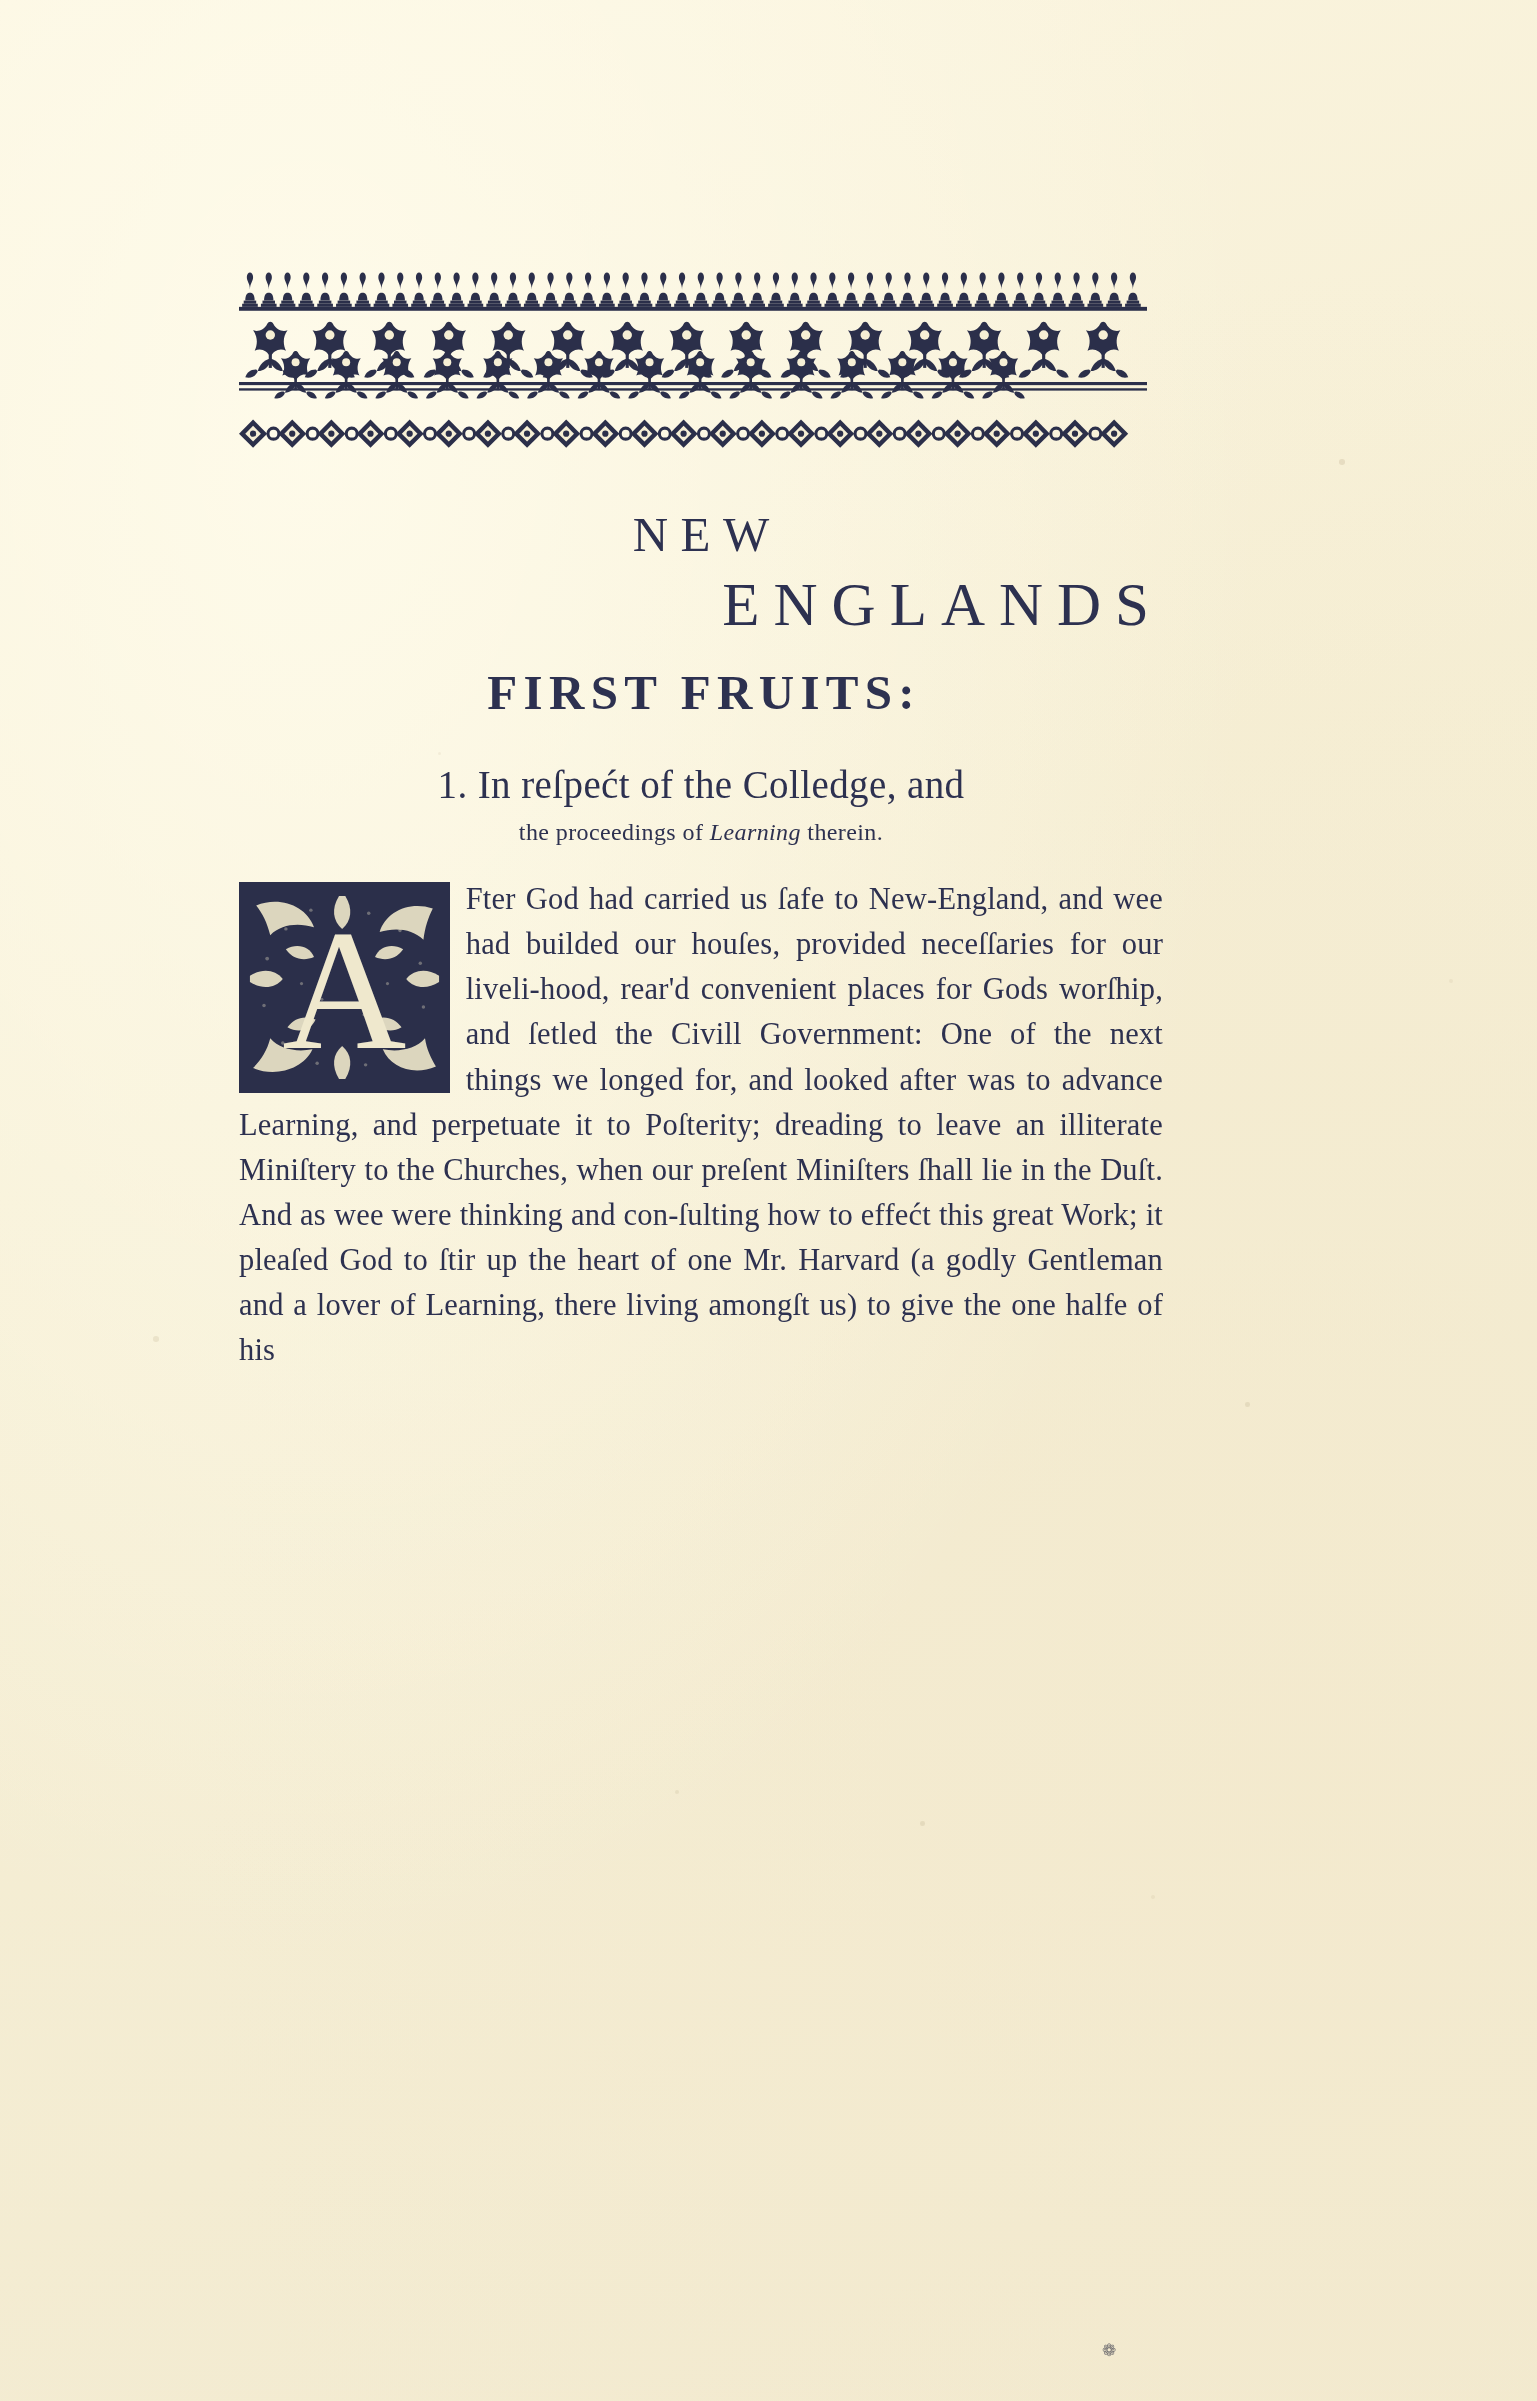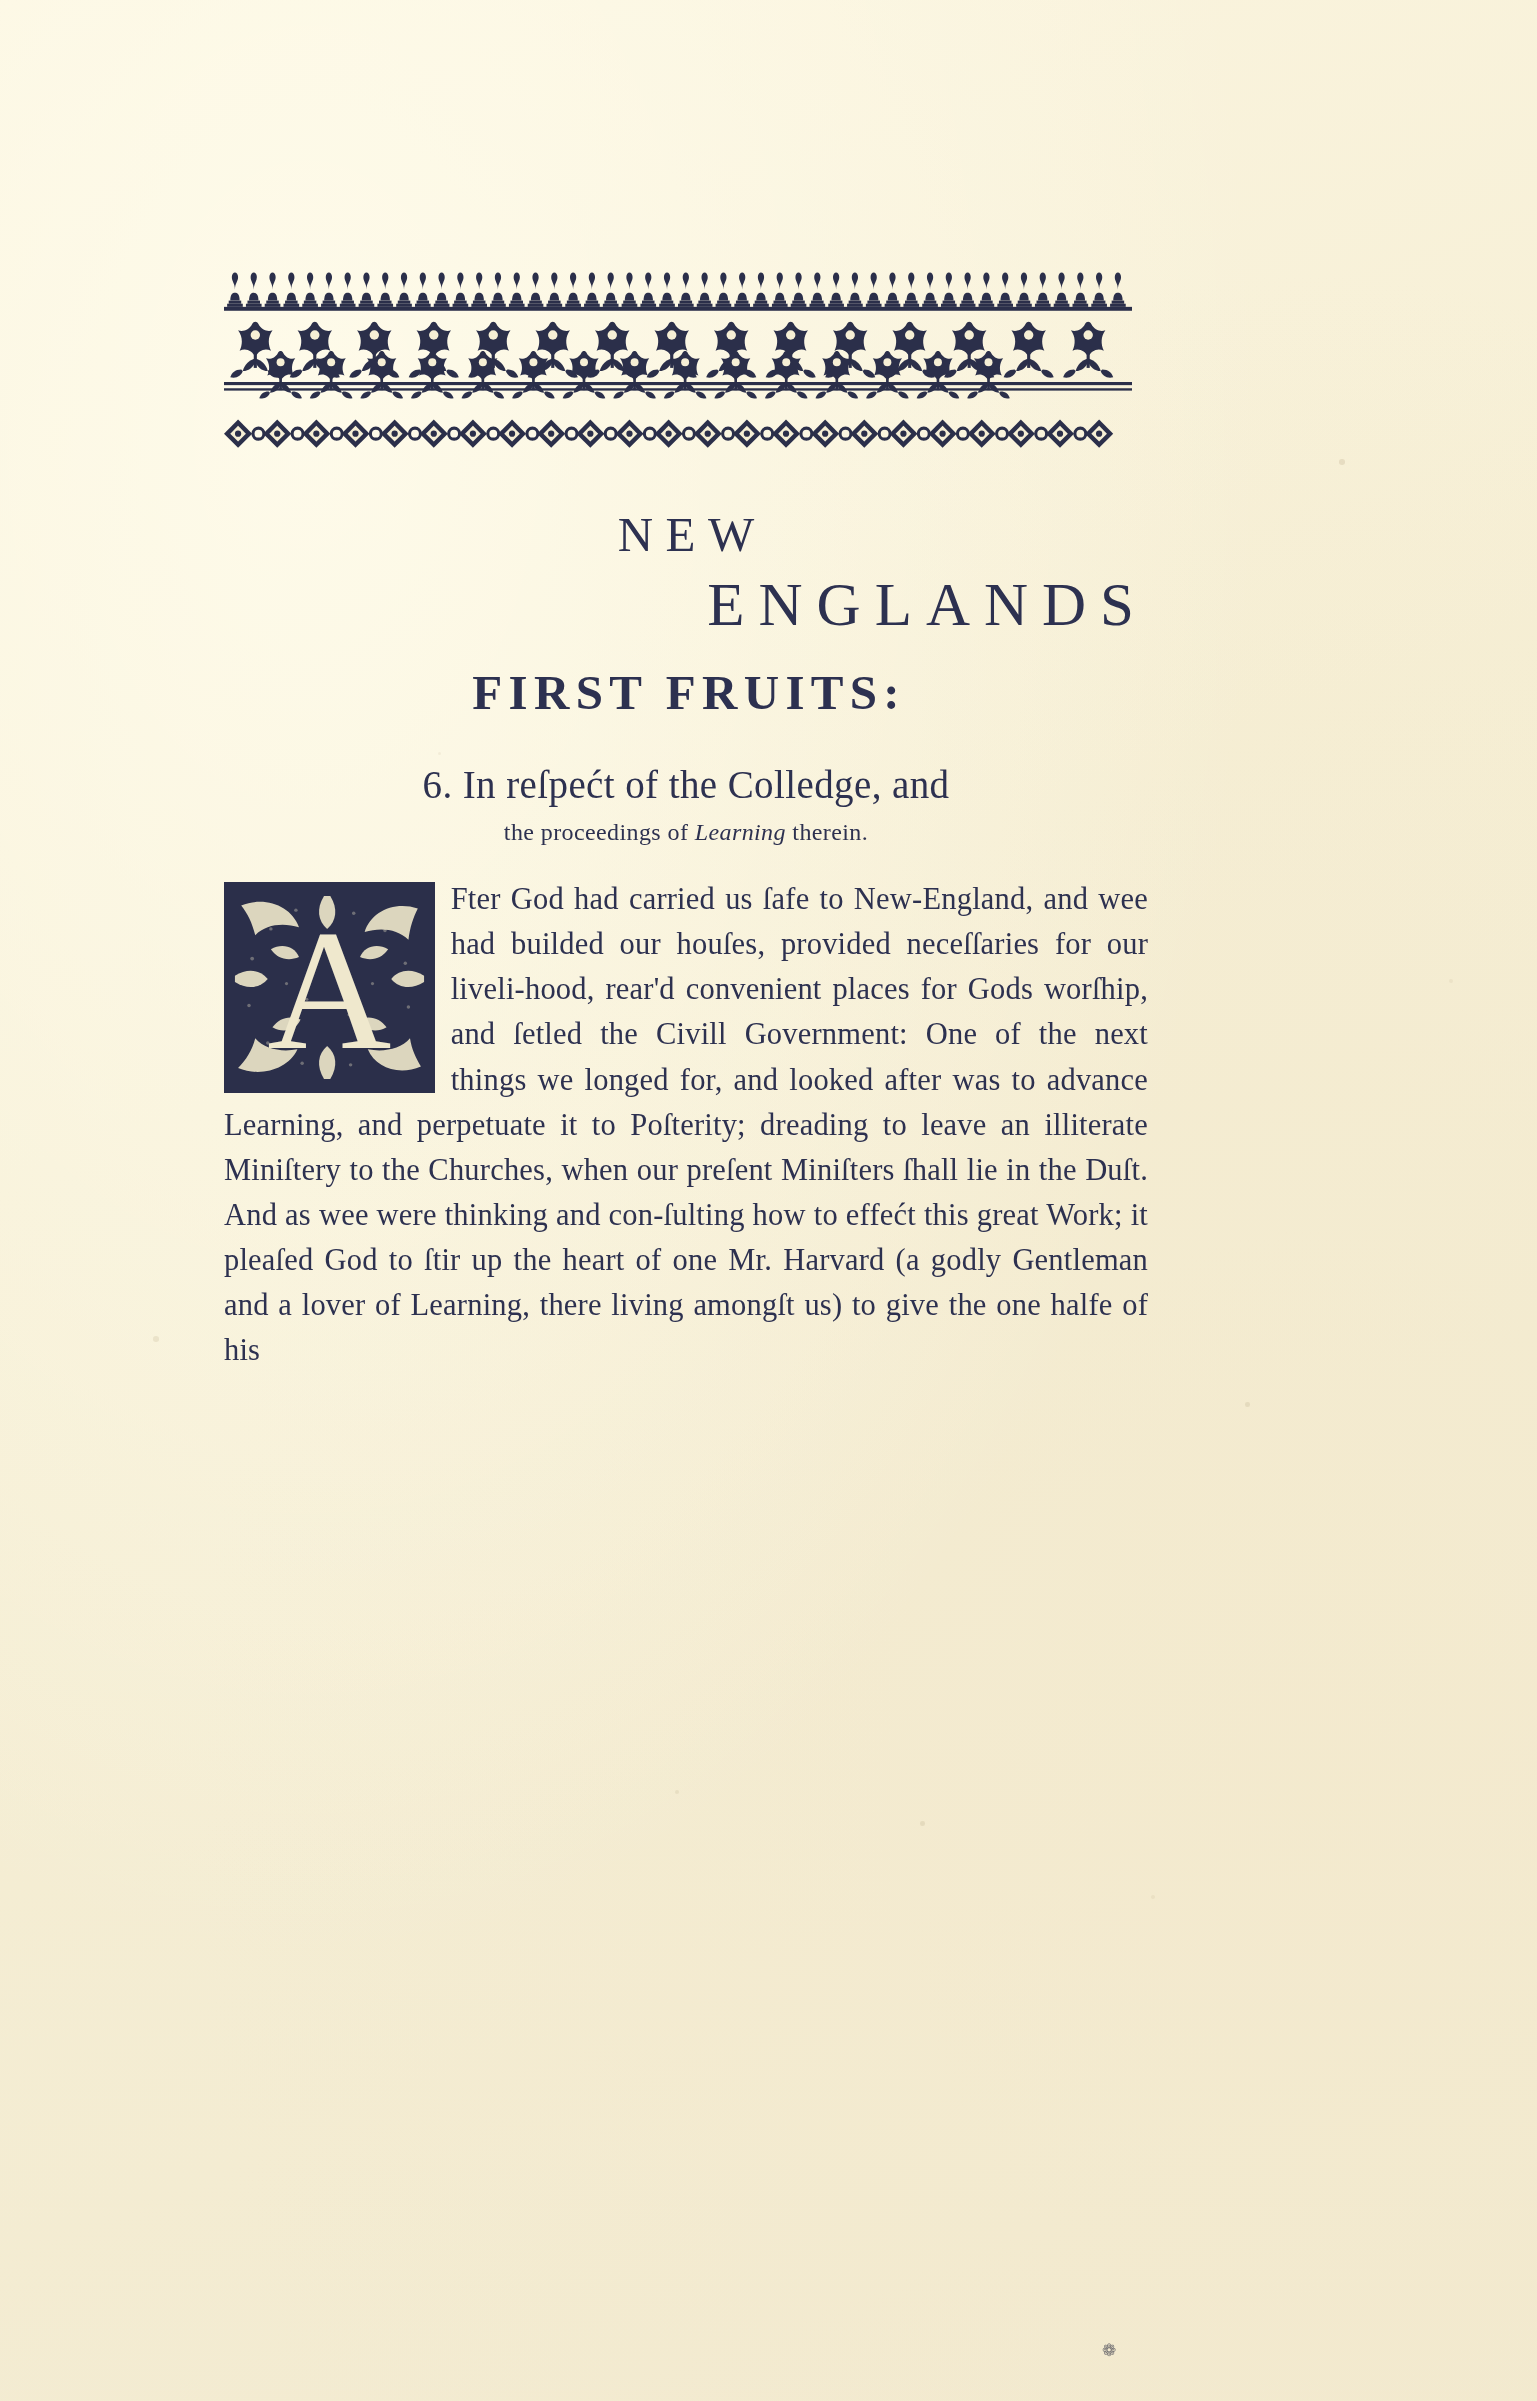--- a/index.html
+++ b/index.html
@@ -26,21 +26,21 @@
   }
   
   .speckle {
     position: absolute;
     border-radius: 50%;
     background: rgba(150,130,90,0.30);
     pointer-events: none;
   }
   .content {
     position: absolute;
-    left: 224px;
+    left: 239px;
     top: 266px;
     width: 924px;
   }
 
   
   .ornament {
     width: 908px;
     margin: 0 auto 0 0;
     color: #2b2f4a;
   }
@@ -315,21 +315,21 @@
             <use href="#botunit" x="1100"></use>
           </g>
         </g>
       </svg>
     </div>
 
     <div class="title-new">NEW</div>
     <div class="title-englands">ENGLANDS</div>
     <div class="title-fruits">FIRST  FRUITS:</div>
 
-    <div class="subtitle-1">6. In reſpećt of the Colledge, and</div>
+    <div class="subtitle-1">1. In reſpećt of the Colledge, and</div>
     <div class="subtitle-2">
       <span>the proceedings of </span><em class="ital">Learning</em><span> therein.</span>
     </div>
 
     <div class="body-block">
 
       <span class="dropcap">
         <svg viewBox="0 0 270 270" xmlns="http://www.w3.org/2000/svg" aria-hidden="true" style="font-size:39px">
           <rect x="0" y="0" width="270" height="270" fill="#2b2f4a"></rect>
 

